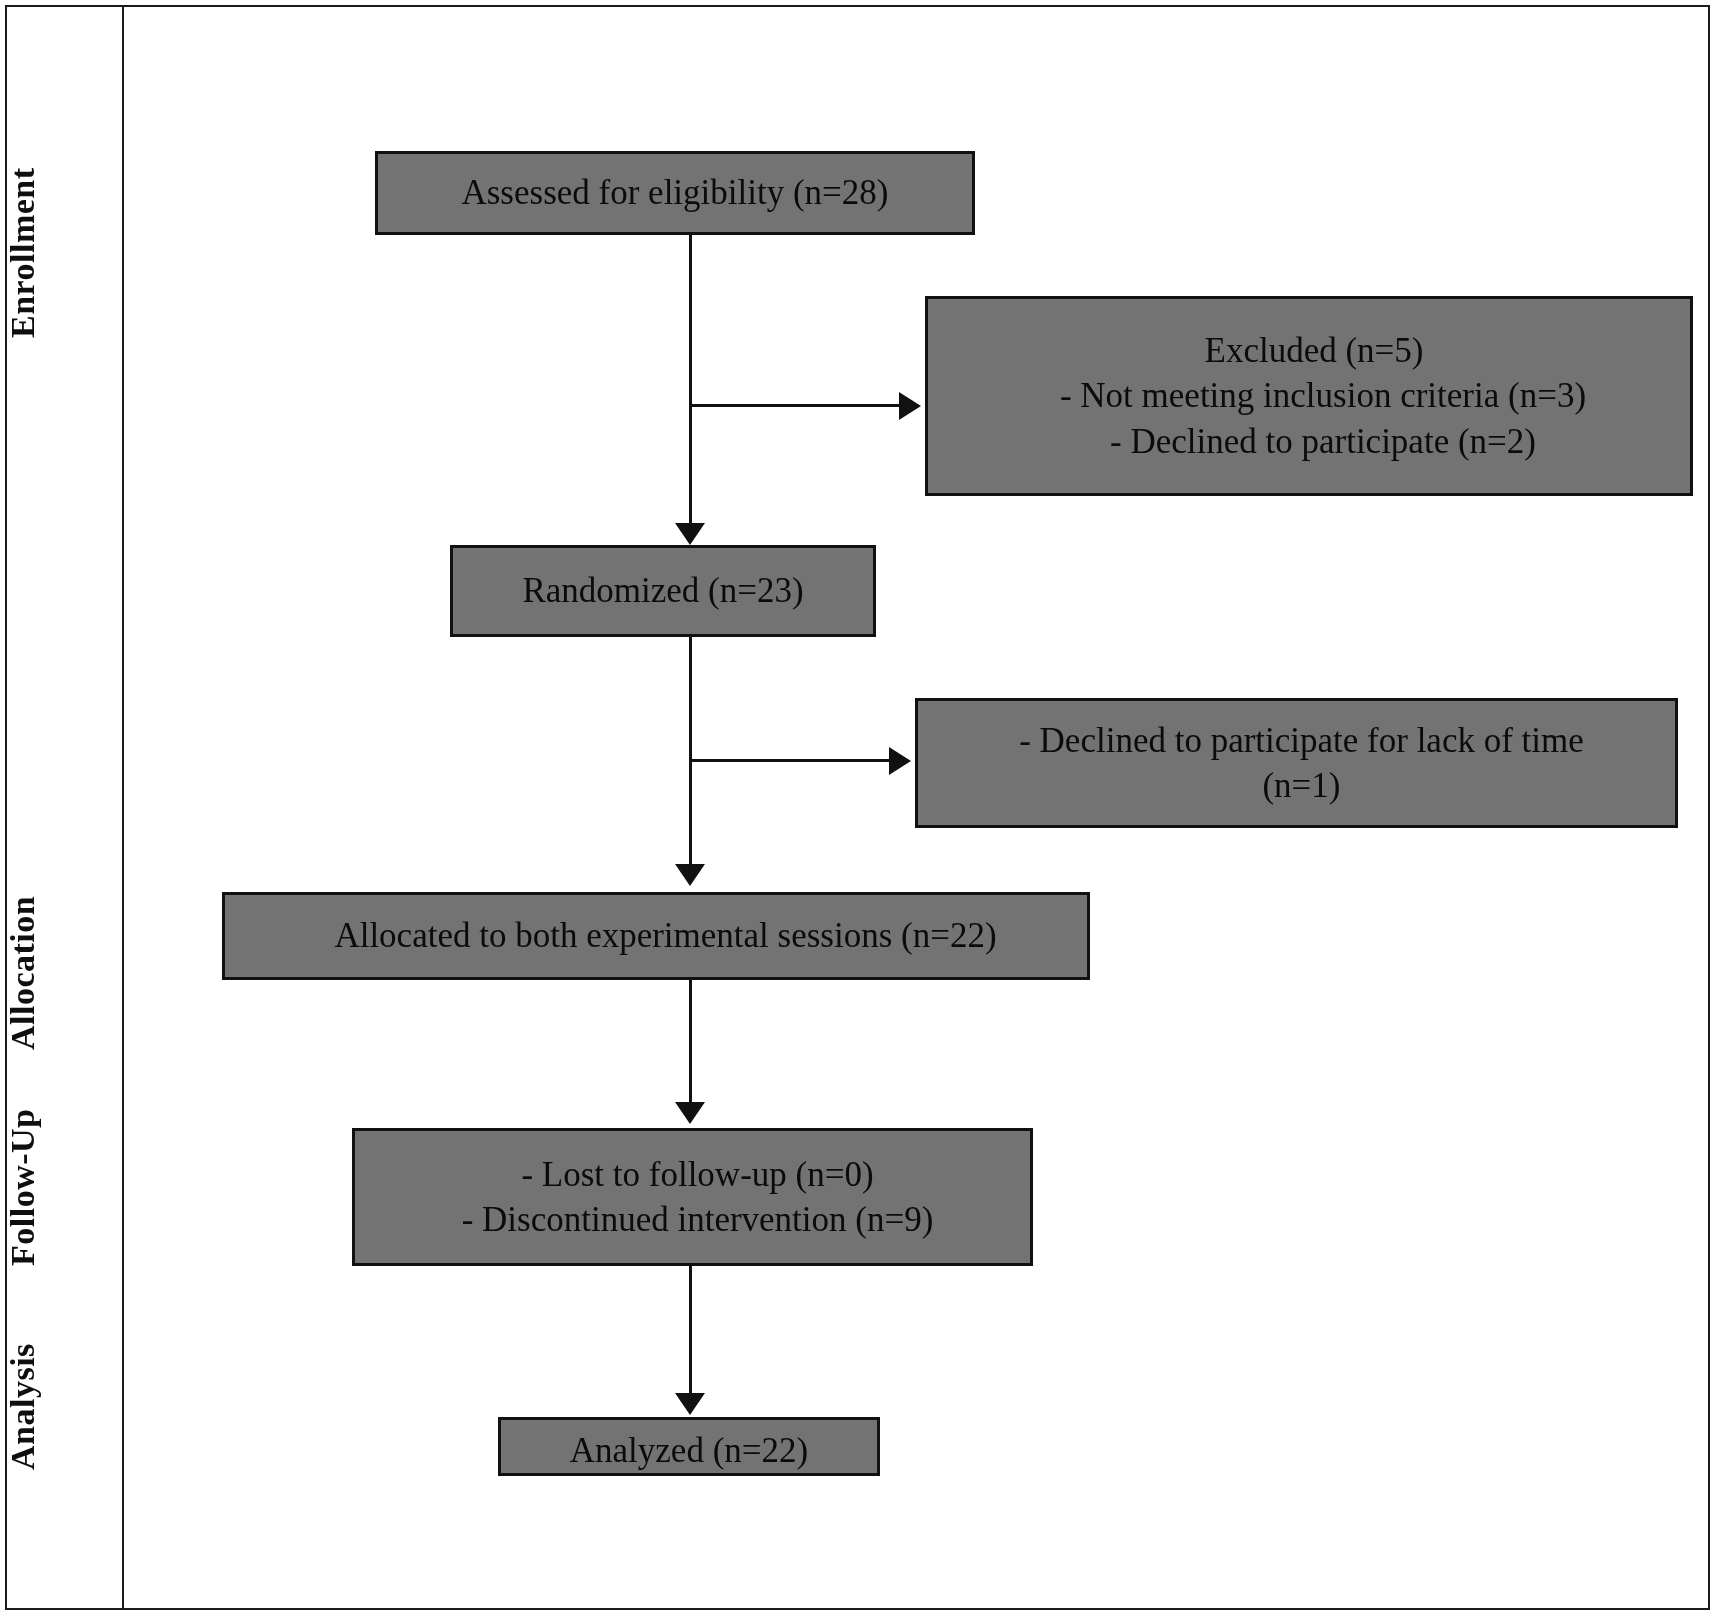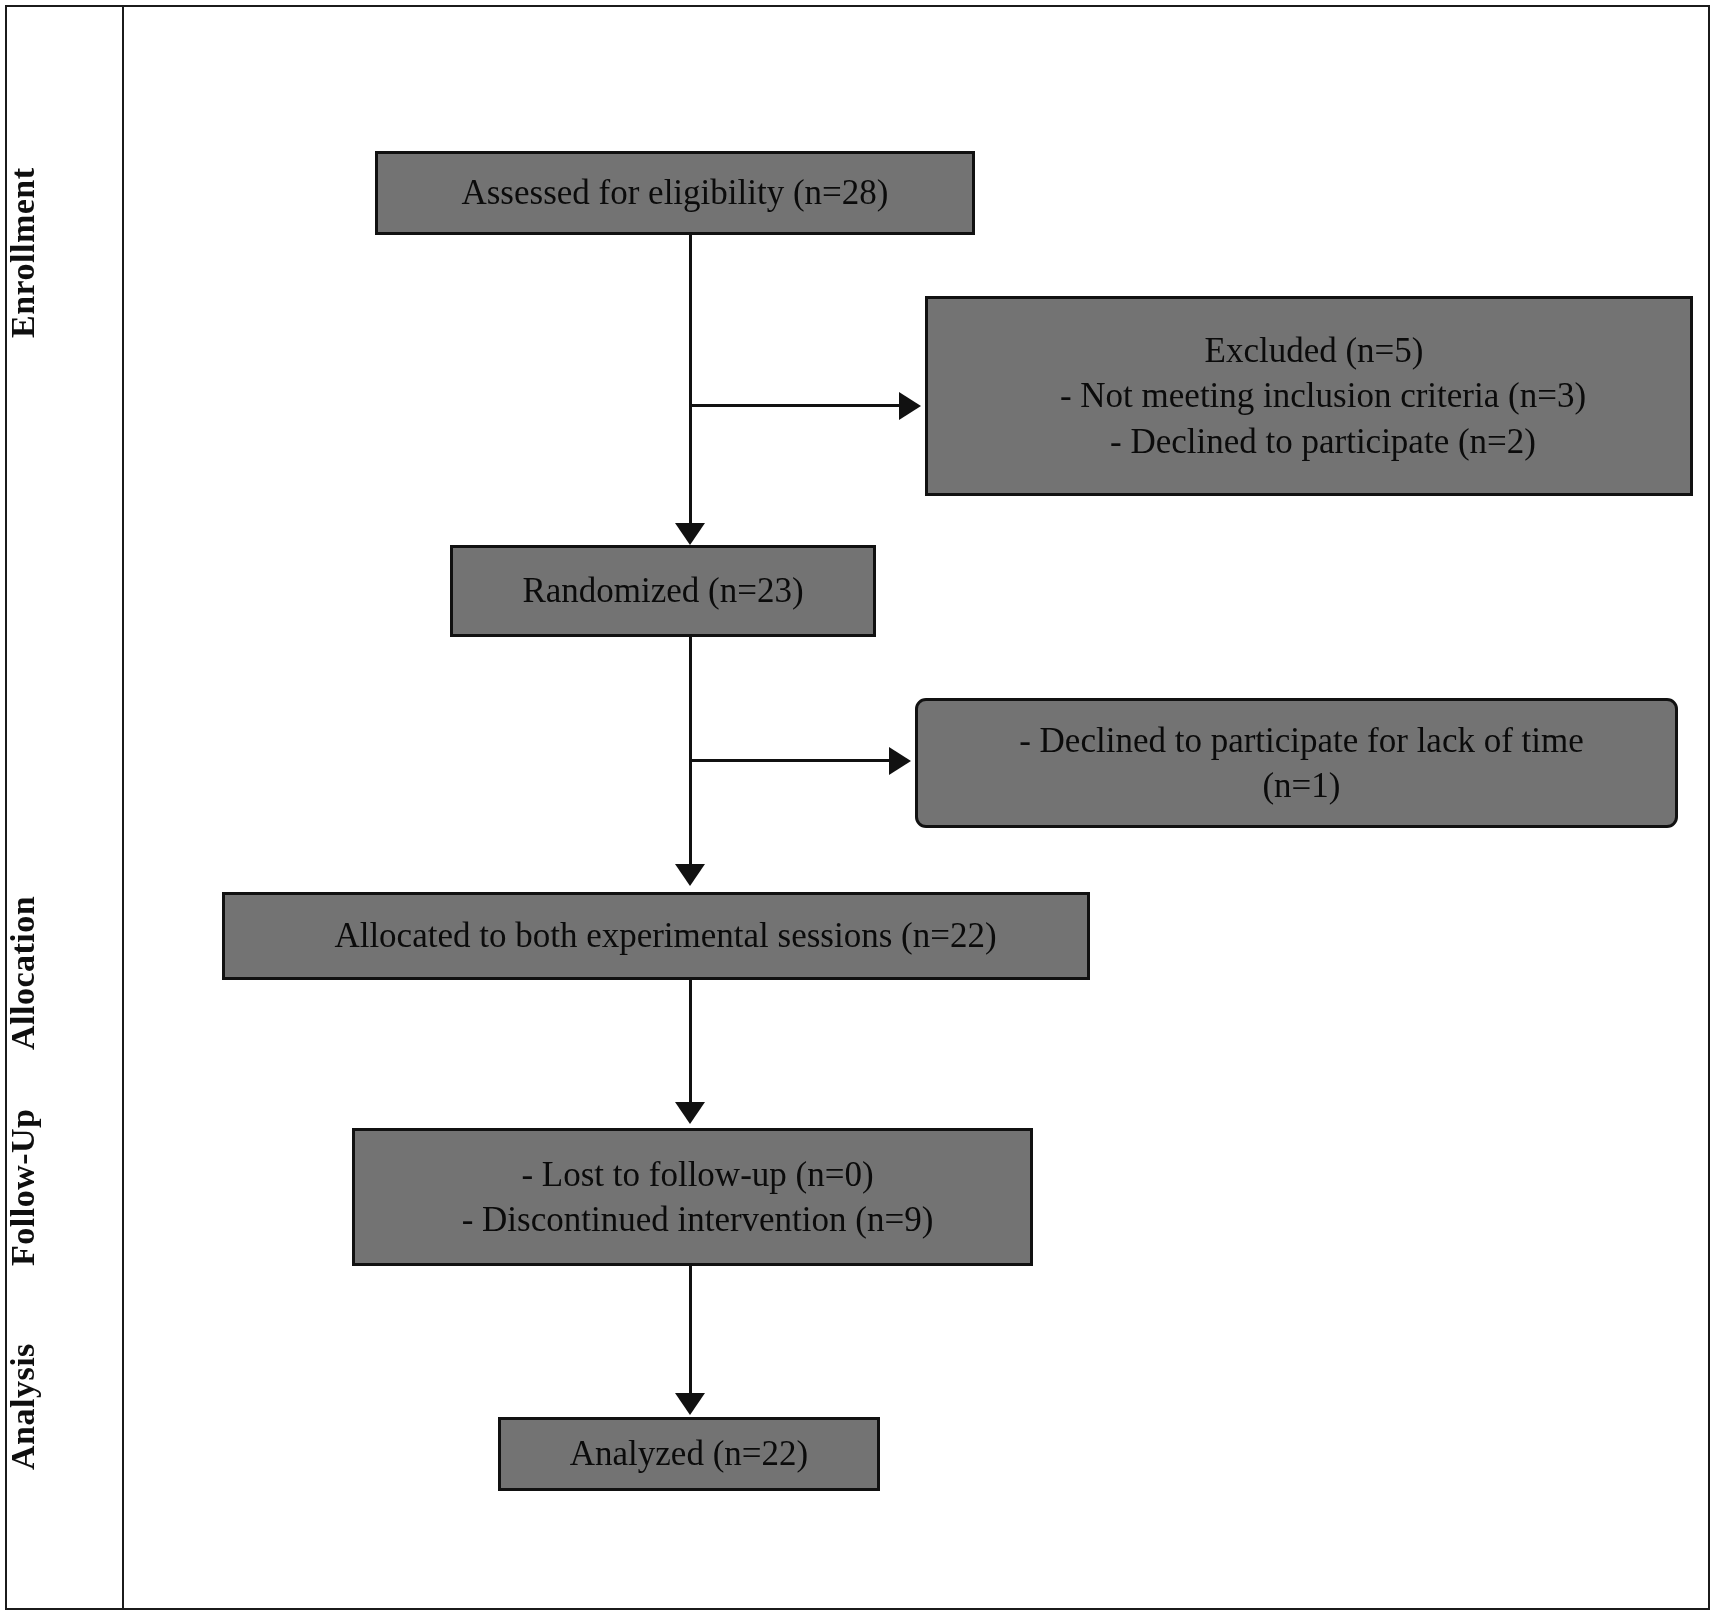--- a/index.html
+++ b/index.html
@@ -146,37 +146,37 @@
   <div class="box center" style="left:450px; top:545px; width:426px; height:92px;">
     <span class="line">Randomized (n=23)</span>
   </div>
 
   <div class="vline" style="left:689px; top:637px; height:231px;"></div>
   <div class="arrow-down" style="left:675px; top:864px;"></div>
 
   <div class="hline" style="left:689px; top:759px; width:202px;"></div>
   <div class="arrow-right" style="left:889px; top:747px;"></div>
 
-  <div class="box left" style="left:915px; top:698px; width:763px; height:130px;border-radius:11px;">
+  <div class="box left" style="left:915px; top:698px; width:763px; height:130px;">
     <span class="line">- Declined to participate for lack of time</span>
     <span class="line">(n=1)</span>
   </div>
 
   <div class="box center" style="left:222px; top:892px; width:868px; height:88px;padding-left:19px;">
     <span class="line">Allocated to both experimental sessions (n=22)</span>
   </div>
 
   <div class="vline" style="left:689px; top:980px; height:124px;"></div>
   <div class="arrow-down" style="left:675px; top:1102px;"></div>
 
   <div class="box left" style="left:352px; top:1128px; width:681px; height:138px;">
     <span class="line">- Lost to follow-up (n=0)</span>
     <span class="line">- Discontinued intervention (n=9)</span>
   </div>
 
   <div class="vline" style="left:689px; top:1266px; height:130px;"></div>
   <div class="arrow-down" style="left:675px; top:1393px;"></div>
 
-  <div class="box center" style="left:498px; top:1417px; width:382px; height:74px;">
+  <div class="box center" style="left:498px; top:1417px; width:382px; height:59px;align-items:flex-end;">
     <span class="line">Analyzed (n=22)</span>
   </div>
 
 </div>
 
 </body></html>

